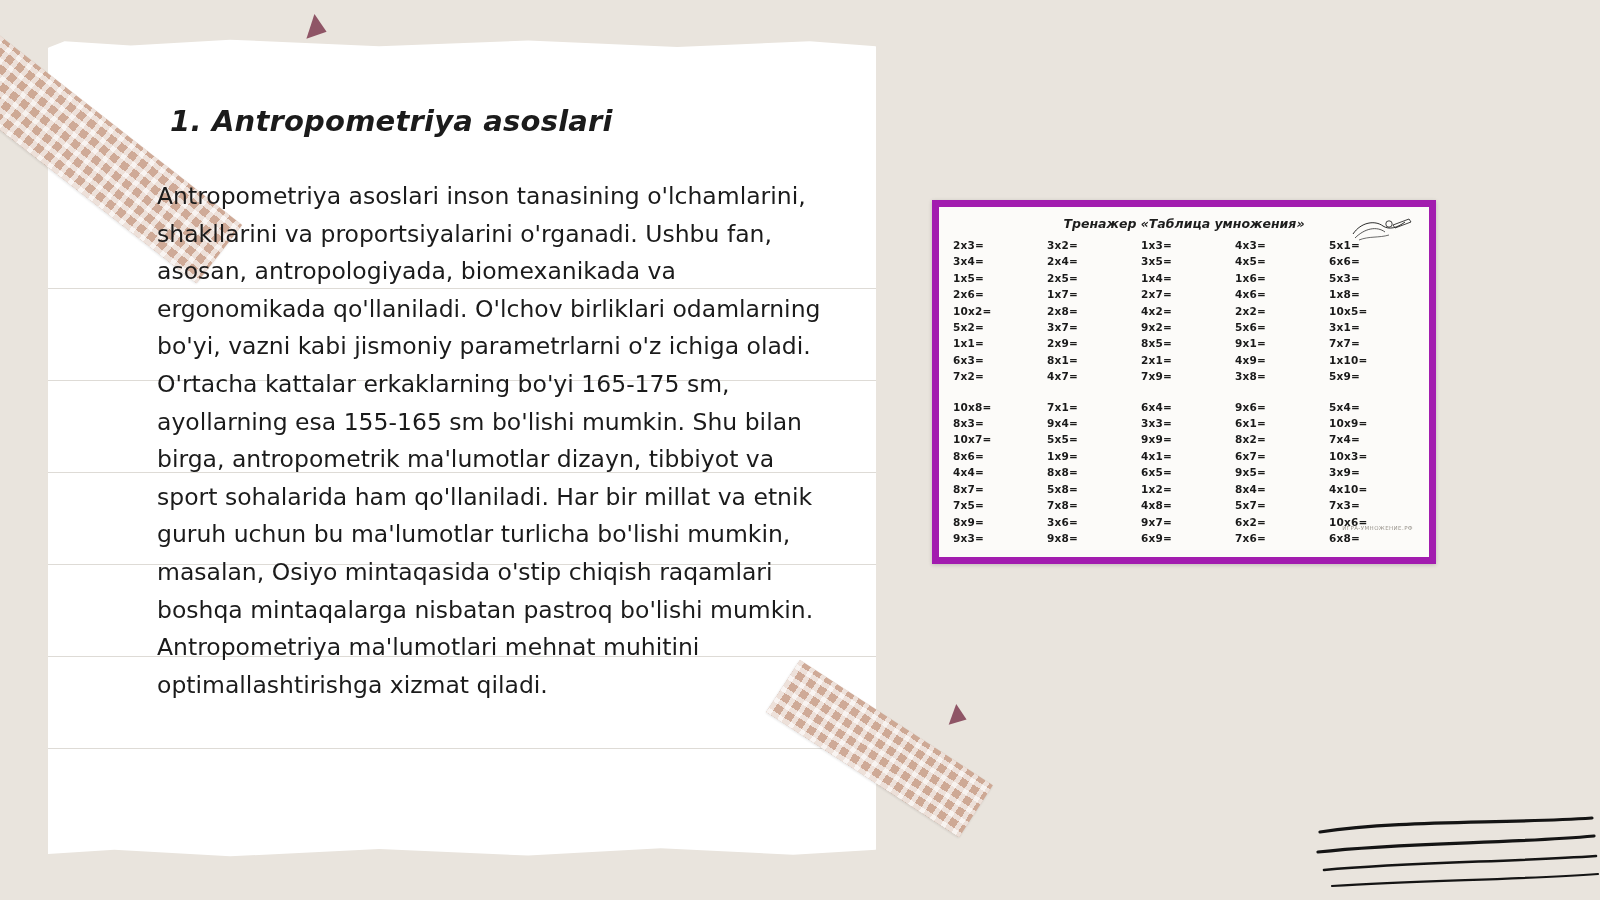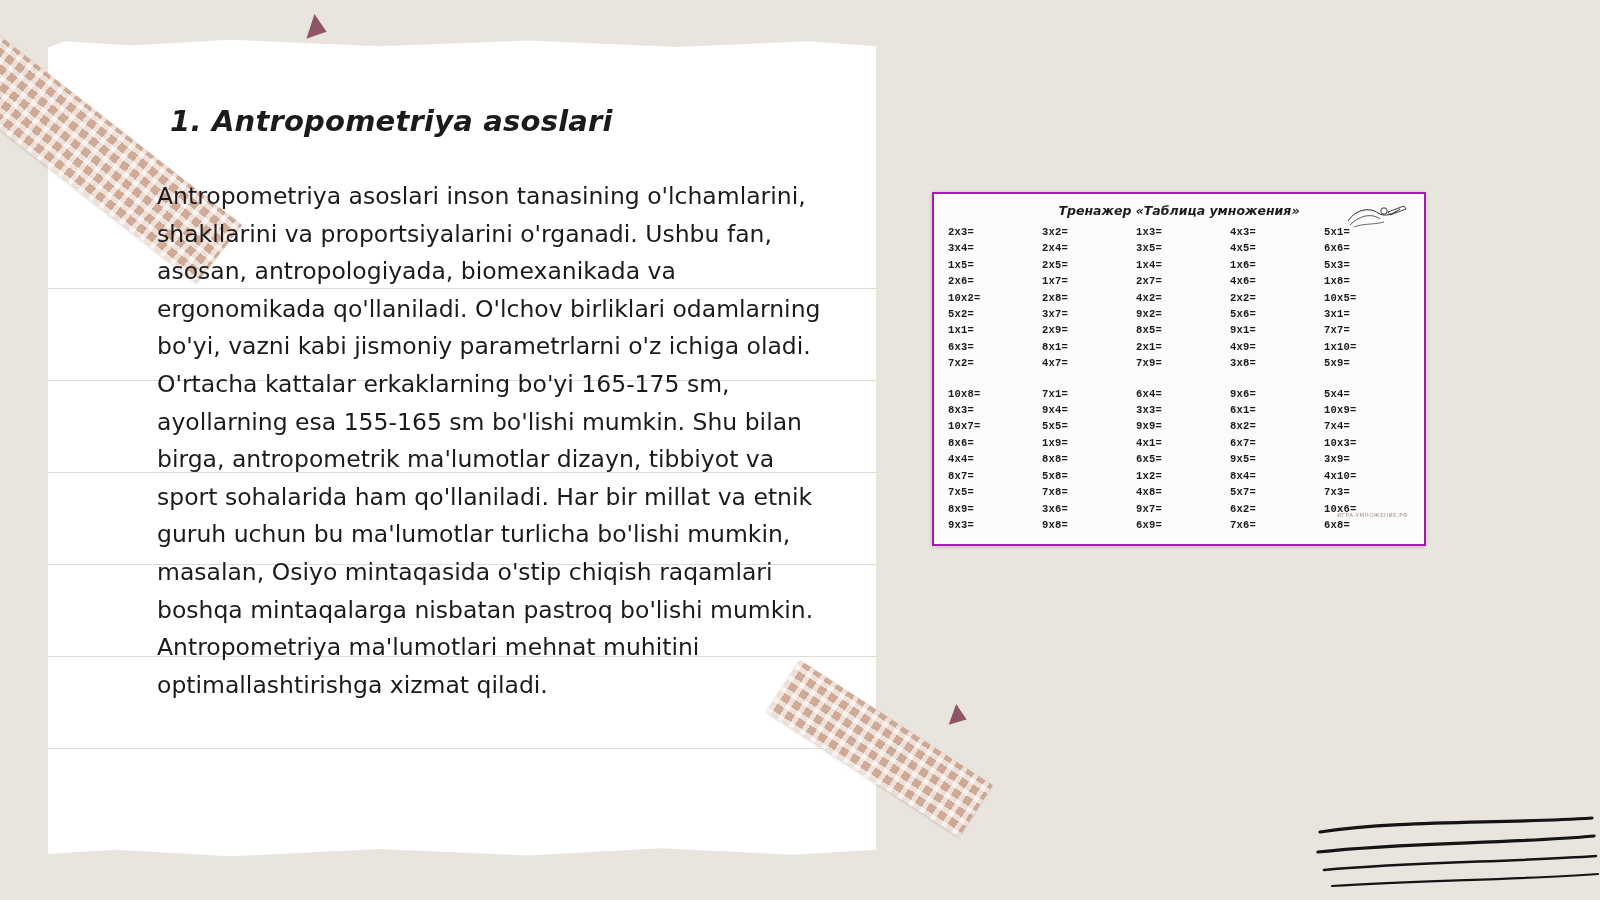--- a/index.html
+++ b/index.html
@@ -103,26 +103,26 @@
     border-top: 11px solid transparent;
     border-bottom: 11px solid transparent;
     border-left: 15px solid #8f5566;
     transform: rotate(20deg);
   }
 
   
   .worksheet {
     position: absolute;
     left: 932px;
-    top: 192px;
+    top: 200px;
     width: 490px;
     height: 350px;
     background: #fcfbf9;
     box-shadow: 0 1px 4px rgba(0,0,0,0.18);
-    border: 2px solid #a21caf;
+    border: 7px solid #a21caf;
   }
   .ws-title {
     position: absolute;
     left: 0; right: 0;
     top: 9px;
     text-align: center;
     font-size: 12.5px;
     font-weight: bold;
     font-style: italic;
     color: #1d1d1d;
@@ -134,21 +134,20 @@
     width: 66px;
     height: 30px;
   }
   .ws-grid {
     position: absolute;
     left: 14px;
     top: 30px;
     width: 462px;
     display: flex;
     justify-content: space-between;
-    font-family: Liberation Mono, monospace;
   }
   .ws-col {
     width: 86px;
   }
   .ws-cell {
     font-size: 10.5px;
     font-weight: bold;
     color: #1a1a1a;
     line-height: 16.4px;
     letter-spacing: 0.2px;

